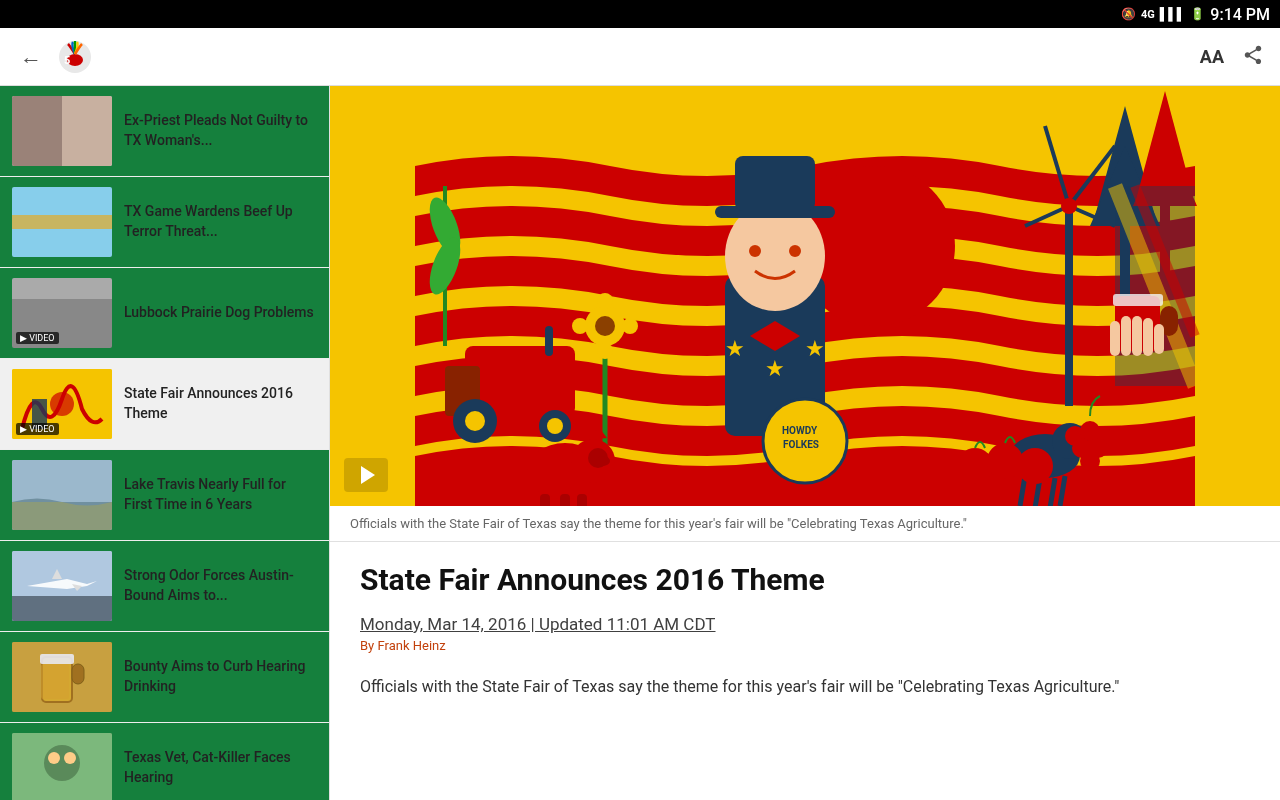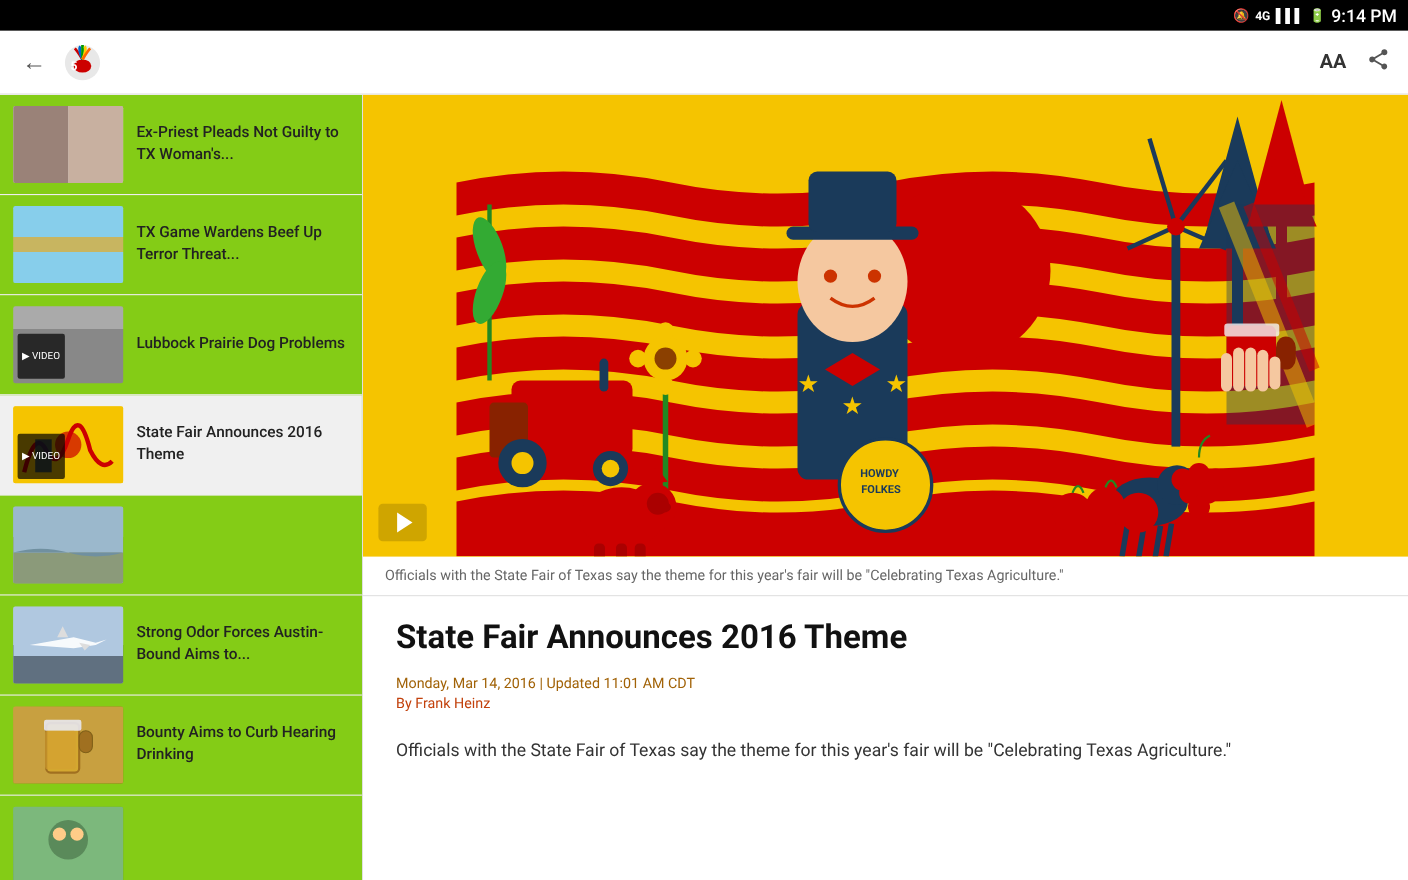--- a/index.html
+++ b/index.html
@@ -76,21 +76,21 @@
     .main-content {
       display: flex;
       flex: 1;
       overflow: hidden;
     }
 
     
     .sidebar {
       width: 330px;
       min-width: 330px;
-      background: #84cc16;
+      background: #15803d;
       overflow-y: auto;
       border-right: 1px solid #e0e0e0;
     }
 
     .sidebar-item {
       display: flex;
       align-items: center;
       padding: 10px 12px;
       border-bottom: 1px solid #eee;
       cursor: pointer;
@@ -113,21 +113,21 @@
       align-items: center;
       justify-content: center;
     }
     .video-badge {
       position: absolute;
       bottom: 4px;
       left: 4px;
       background: rgba(0,0,0,0.7);
       color: #fff;
       font-size: 9px;
-      padding: 15px 4px;
+      padding: 1px 4px;
       border-radius: 2px;
     }
 
     .sidebar-title {
       font-size: 14px;
       color: #222;
       line-height: 1.4;
       font-weight: 500;
     }
 
@@ -191,23 +191,24 @@
 
     .article-title {
       font-size: 30px;
       font-weight: bold;
       color: #111;
       margin-bottom: 16px;
       line-height: 1.2;
     }
 
     .article-meta {
-      font-size: 13px;
-      color: #a16207;
+      font-size: 17px;
+      color: #404040;
       margin-bottom: 4px;
+      text-decoration: underline;
     }
     .article-author {
       font-size: 13px;
       color: #c2410c;
       margin-bottom: 20px;
     }
 
     .article-text {
       font-size: 16px;
       color: #333;
@@ -349,20 +350,21 @@
     </div>
 
     <div class="sidebar-item">
       <div class="thumb thumb-lake">
         <svg viewBox="0 0 100 70" width="100" height="70">
           <rect width="100" height="70" fill="#9bb8cc"></rect>
           <rect y="42" width="100" height="28" fill="#8b9a7a"></rect>
           <path d="M0 42 Q25 35 50 42 Q75 49 100 42" fill="#7090a0"></path>
         </svg>
       </div>
+      <span class="sidebar-title">Lake Travis Nearly Full for First Time in 6 Years</span>
     </div>
 
     <div class="sidebar-item">
       <div class="thumb thumb-plane">
         <svg viewBox="0 0 100 70" width="100" height="70">
           <rect width="100" height="70" fill="#b0c8e0"></rect>
           <rect y="45" width="100" height="25" fill="#607080"></rect>
 
           <path d="M15 35 L55 28 L75 33 L85 30 L75 35 L55 38 Z" fill="#fff" opacity="0.9"></path>
           <path d="M40 28 L45 18 L50 28" fill="#ddd"></path>
@@ -388,20 +390,21 @@
 
     <div class="sidebar-item">
       <div class="thumb thumb-vet">
         <svg viewBox="0 0 100 70" width="100" height="70">
           <rect width="100" height="70" fill="#7cb87c"></rect>
           <circle cx="50" cy="30" r="18" fill="#5a8a5a"></circle>
           <circle cx="42" cy="25" r="6" fill="#ffcc88"></circle>
           <circle cx="58" cy="25" r="6" fill="#ffcc88"></circle>
         </svg>
       </div>
+      <span class="sidebar-title">Texas Vet, Cat-Killer Faces Hearing</span>
     </div>
 
   </div>
 
   <div class="article-area">
 
     <div class="hero-image-wrapper">
       <div class="hero-image">
         
         <svg viewBox="0 0 780 420" width="100%" height="100%" class="hero-svg">

